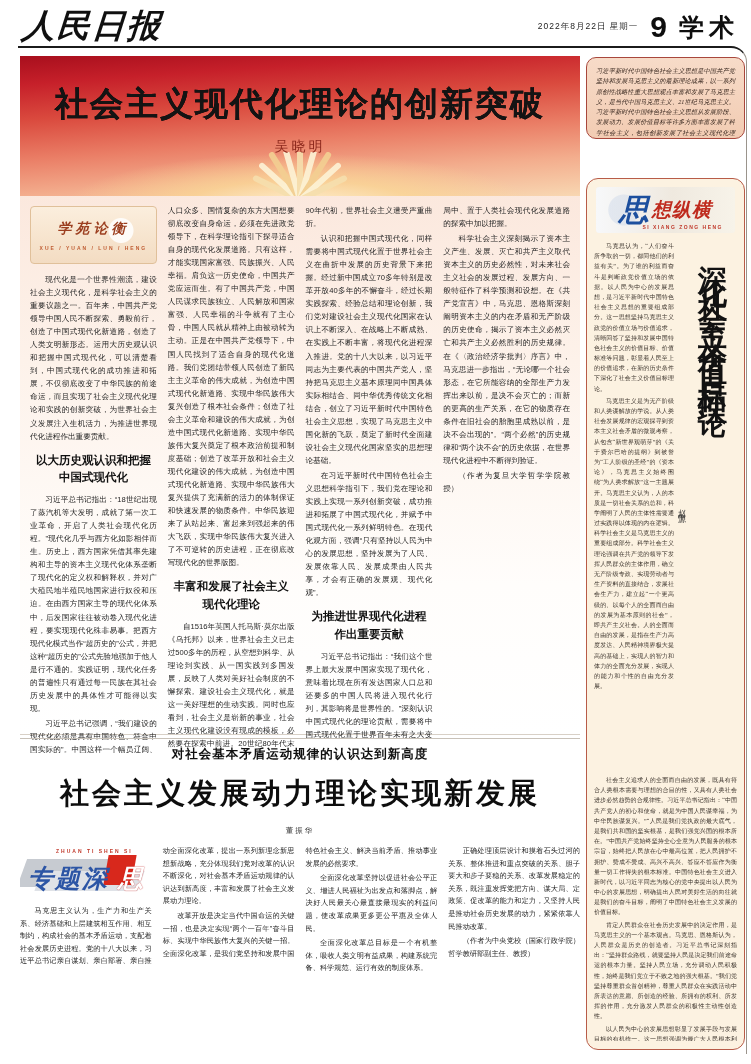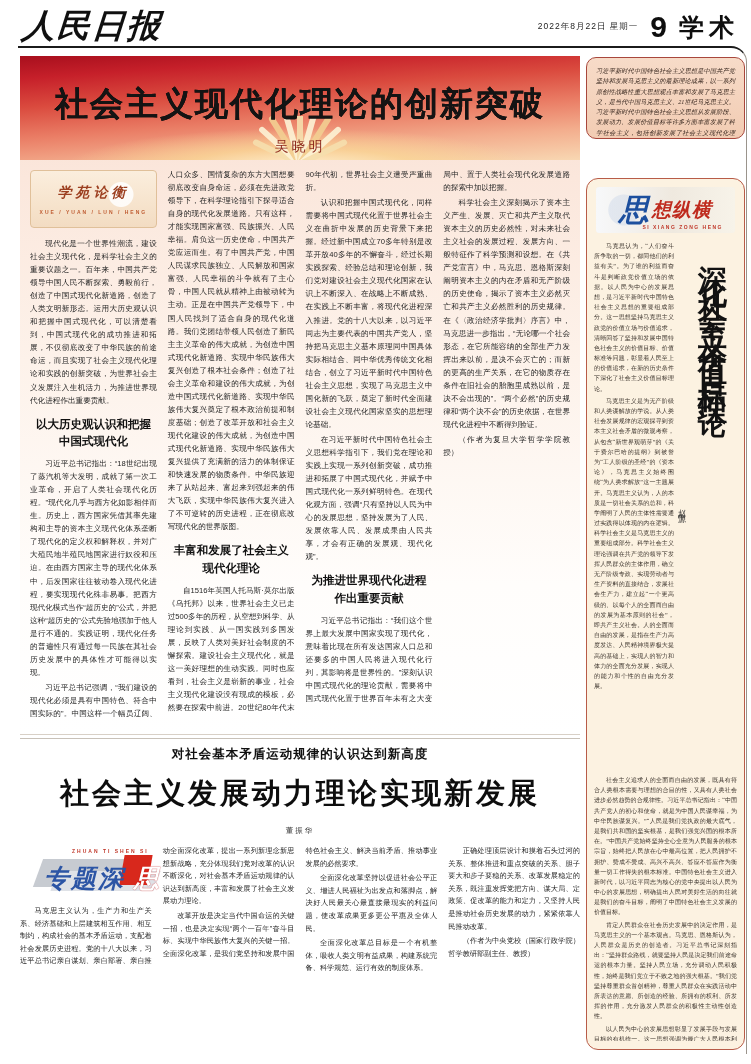--- a/index.html
+++ b/index.html
@@ -14,21 +14,21 @@
       font-weight:900;font-style:italic;font-size:33px;letter-spacing:2px;color:#101010;
       transform:skewX(-4deg);}
   .header-meta{position:absolute;right:12px;top:10px;display:flex;align-items:center;gap:12px;}
   .date-line{font-size:8.5px;color:#1d1d1d;letter-spacing:1px;}
   .page-number{font-size:30px;font-weight:900;color:#0e0e0e;font-family:"Liberation Sans",sans-serif;}
   .section-name{font-size:25px;font-weight:900;letter-spacing:5px;color:#0e0e0e;}
   
   .main-article{position:absolute;left:20px;top:56px;width:560px;height:678px;
       background:linear-gradient(180deg,#f8dccf 0%,#fbe7dc 18%,#fdf2ea 45%,#fffdfb 78%,#ffffff 100%);
       border-bottom:1px solid #d8d0c6;}
-  .banner{position:relative;width:560px;height:104px;overflow:hidden;
+  .banner{position:relative;width:560px;height:140px;overflow:hidden;
       background:
         radial-gradient(60% 55% at 50% 108%, rgba(255,243,214,.95) 0%, rgba(250,216,150,.75) 35%, rgba(250,216,150,0) 70%),
         linear-gradient(176deg,#a80f1d 0%,#c6202a 16%,#da4a3e 36%,#ea7e66 58%,#f3ad8d 78%,#f8d7b2 100%);}
   .banner-fan{position:absolute;left:50%;bottom:-4px;transform:translateX(-50%);}
   .main-title{position:relative;margin:0;padding-top:26px;text-align:center;font-size:33px;
       font-weight:900;letter-spacing:2px;color:#141414;text-shadow:0 0 .5px #000;}
   .main-author{position:relative;margin-top:11px;text-align:center;font-size:14px;color:#8e2a1e;letter-spacing:3px;}
   .main-body{box-sizing:border-box;width:560px;height:566px;padding:8px 10px 0 10px;
       column-count:4;column-gap:11px;column-fill:auto;overflow:hidden;
       font-size:7.6px;line-height:1.72;text-align:justify;color:#262626;}
@@ -76,21 +76,21 @@
   .divider{position:absolute;left:20px;top:738px;width:560px;height:1px;background:#c8c1b8;}
   .bottom-article{position:absolute;left:20px;top:746px;width:560px;height:308px;}
   .kicker{text-align:center;font-size:12.5px;font-weight:900;letter-spacing:1px;color:#101010;}
   .bottom-title{margin:11px 0 0 0;text-align:center;font-family:"Liberation Serif",serif;
       font-size:29px;font-weight:900;letter-spacing:3px;color:#0d0d0d;}
   .bottom-author{margin-top:12px;text-align:center;font-size:7.5px;color:#3f3f3f;letter-spacing:2px;}
   .bottom-body{margin-top:9px;height:224px;column-count:4;column-gap:11px;overflow:hidden;
       font-size:7.2px;line-height:1.75;text-align:justify;color:#262626;}
   .bottom-body p{margin:0 0 2px 0;text-indent:2em;}
   
-  .ztss{break-inside:avoid;position:relative;width:100%;height:52px;margin:0 0 8px 16px;}
+  .ztss{break-inside:avoid;position:relative;width:100%;height:52px;margin:0 0 8px 0;}
   .ztss-bg1{position:absolute;left:2px;top:14px;width:82%;height:28px;background:#c7cbd1;transform:skewX(-20deg);}
   .ztss-bg2{position:absolute;left:14%;top:26px;width:78%;height:20px;background:#dfe2e7;transform:skewX(-20deg);}
   .ztss-redblock{position:absolute;right:18px;top:10px;width:28px;height:30px;background:#d8281c;transform:skewX(-10deg);}
   .ztss-pinyin{position:absolute;left:36px;top:2px;font-size:5px;letter-spacing:2px;color:#c0392b;font-weight:700;}
   .ztss-text{position:absolute;left:8px;top:12px;font-size:25px;font-weight:900;font-style:italic;letter-spacing:2px;}
   .ztss-blue{color:#2c55a5;}
   .ztss-red{color:#ffffff;text-shadow:0 0 1px #b00;}
 </style>
 </head>
 <body>

